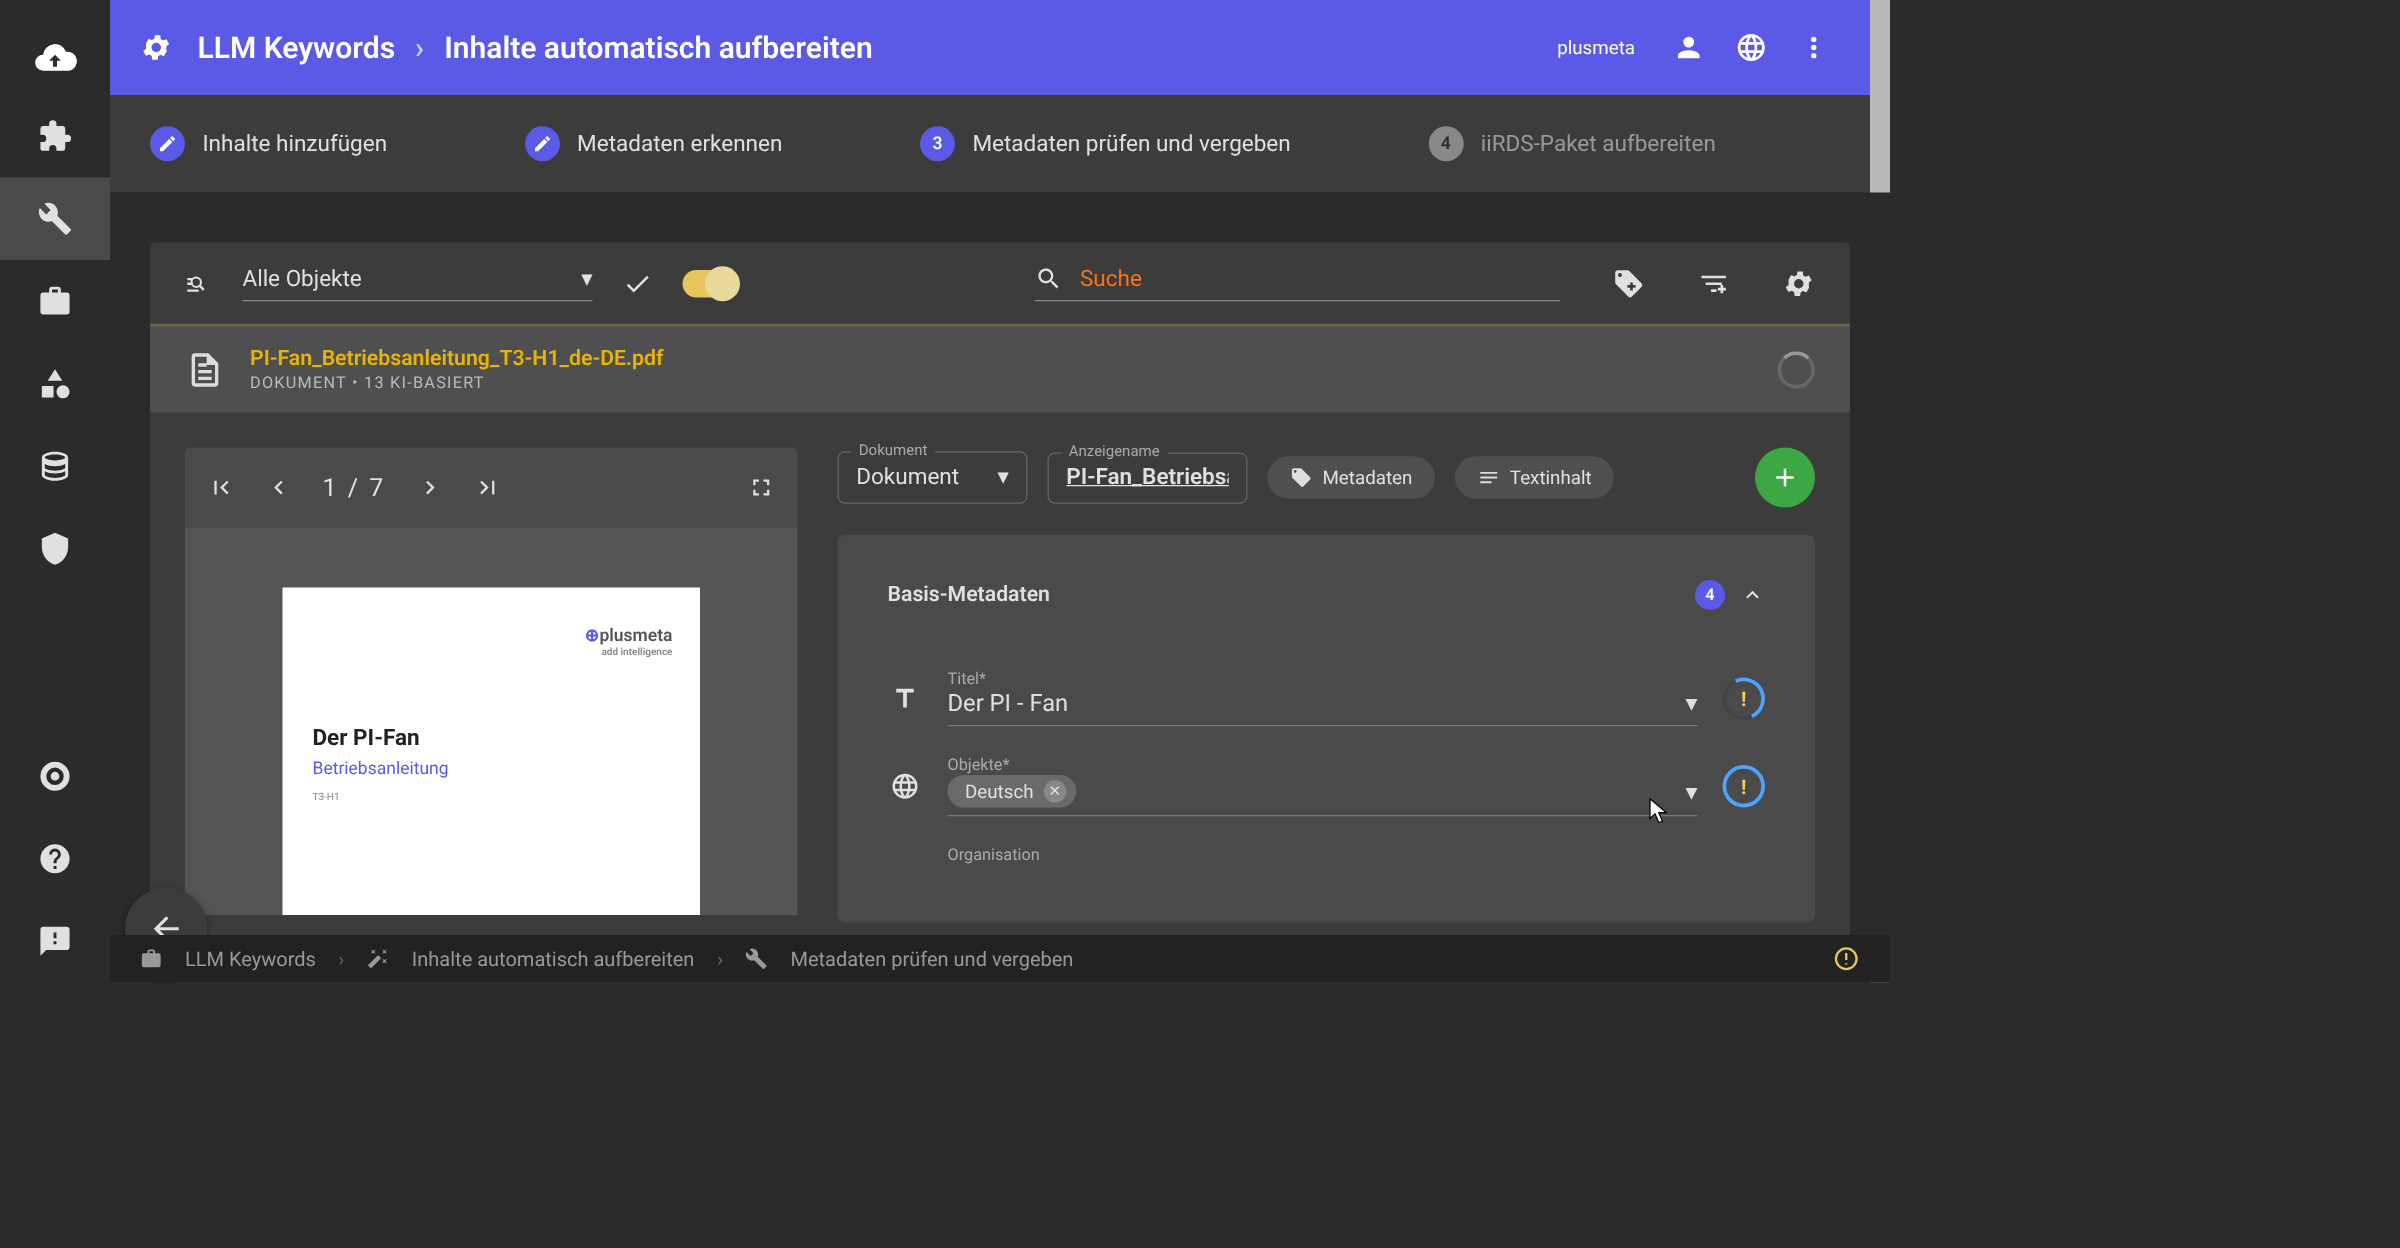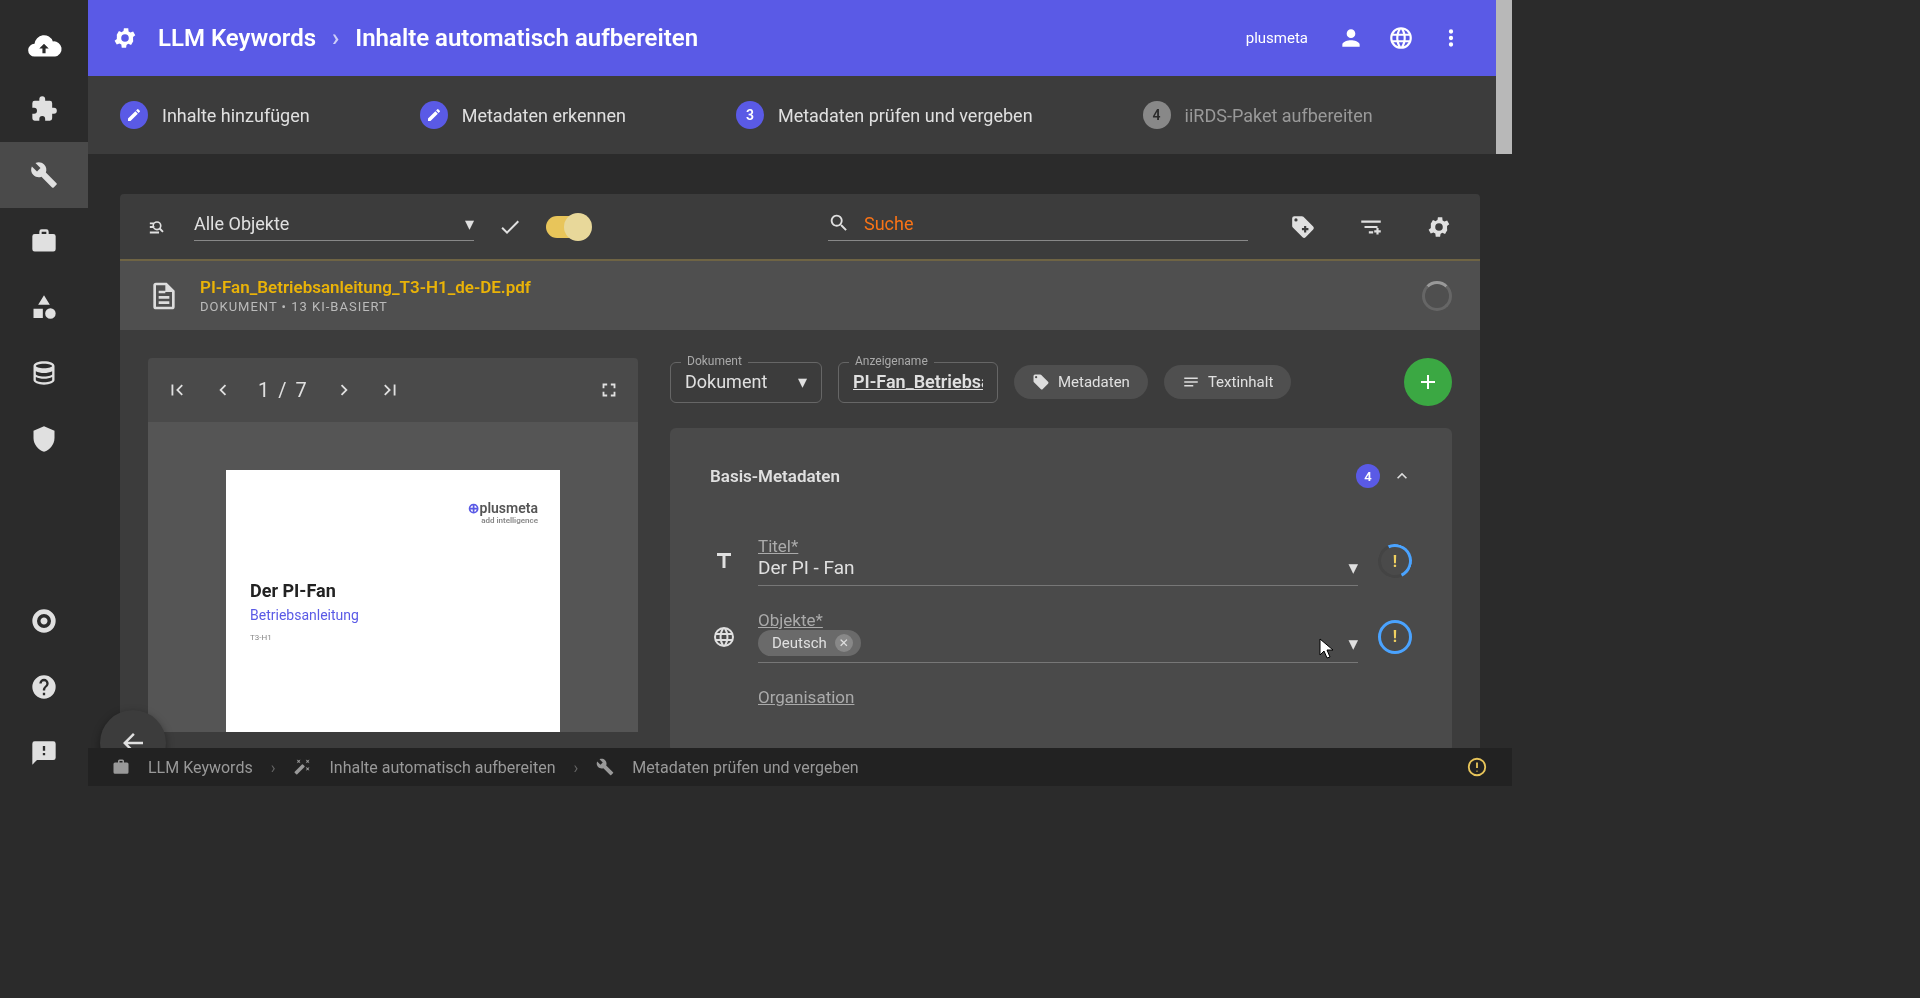--- a/index.html
+++ b/index.html
@@ -88,21 +88,21 @@
 
 .meta-card { background: #4a4a4a; border-radius: 6px; padding: 16px; }
 .meta-card-hd { padding: 20px 24px; display: flex; align-items: center; font-size: 17px; font-weight: 600; }
 .meta-card-hd .sp { flex: 1; }
 .badge-num { background: #5a5ae6; color: #fff; width: 24px; height: 24px; border-radius: 50%; display: flex; align-items: center; justify-content: center; font-size: 13px; margin-right: 12px; }
 .meta-card-body { padding: 4px 24px 24px; }
 .meta-field { display: flex; align-items: center; gap: 20px; margin: 24px 0; }
 .meta-field .ficon { width: 28px; display: flex; justify-content: center; }
 .meta-field .ficon svg { fill: #e0e0e0; width: 24px; height: 24px; }
 .meta-field .finput { flex: 1; border-bottom: 1px solid #777; padding-bottom: 6px; }
-.meta-field .finput .flbl { font-size: 17px; color: #aaa; text-decoration: underline; }
+.meta-field .finput .flbl { font-size: 13px; color: #aaa; }
 .meta-field .finput .fval { font-size: 19px; display: flex; align-items: center; justify-content: space-between; }
 .tag-chip { background: #6a6a6a; border-radius: 14px; padding: 4px 8px 4px 14px; display: inline-flex; align-items: center; gap: 8px; font-size: 15px; }
 .tag-chip .x { background: #888; width: 18px; height: 18px; border-radius: 50%; display: flex; align-items: center; justify-content: center; font-size: 12px; cursor: pointer; }
 .status-ring { width: 34px; height: 34px; border-radius: 50%; border: 3px solid #444; display: flex; align-items: center; justify-content: center; font-weight: bold; }
 .status-ring.partial { border-top-color: #4aa3ff; border-right-color: #4aa3ff; color: #f0d060; transform: rotate(20deg); }
 .status-ring.partial span { transform: rotate(-20deg); }
 .status-ring.full { border-color: #4aa3ff; color: #f0d060; }
 
 
 .bottom-bar { position: absolute; bottom: 0; left: 88px; right: 0; height: 38px; background: #222; display: flex; align-items: center; padding: 0 24px; gap: 18px; font-size: 16px; color: #999; }

